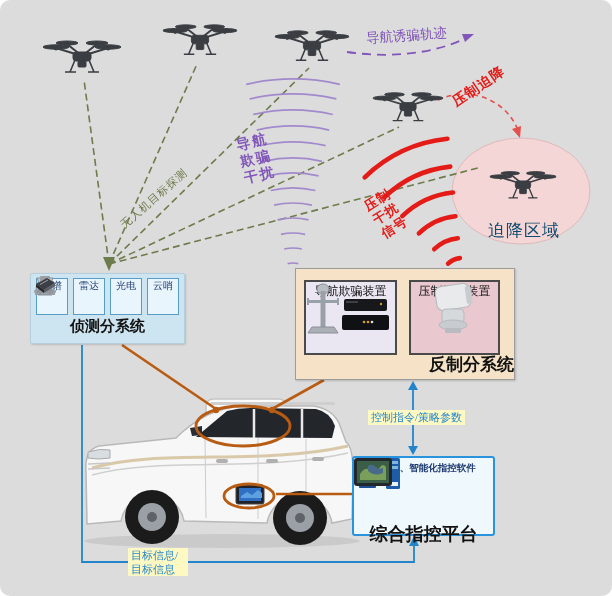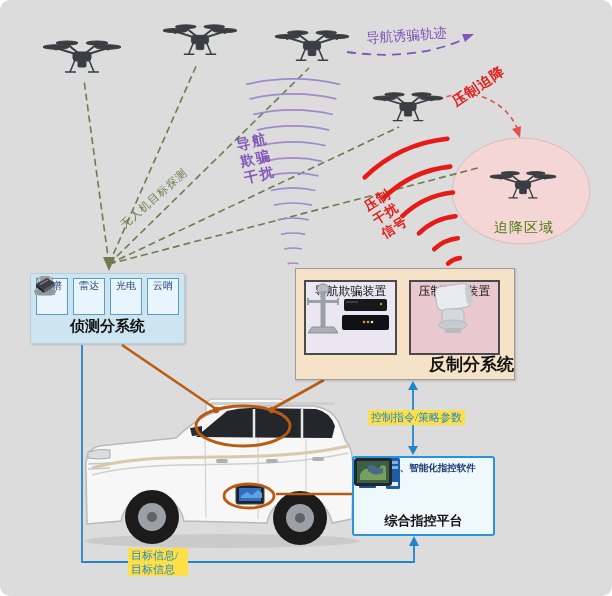--- a/index.html
+++ b/index.html
@@ -42,34 +42,34 @@
   .device{position:absolute;top:11px;height:75px;border:2px solid var(--device-edge,#4a4a4a);
     box-sizing:border-box;text-align:center;}
   .device-nav{left:8px;width:93px;background:var(--device-nav-bg,#eae6f2);}
   .device-jam{left:113px;width:91px;background:var(--device-jam-bg,#e9c9cf);}
   .d-label{font-size:12px;color:#111;margin-top:1px;}
   .counter-box .box-title{position:absolute;left:0;right:0;bottom:3px;font-size:17px;text-align:right;}
   .platform-box{left:352px;top:456px;width:143px;height:80px;background:var(--platform-bg,#eff8fd);
     border:2px solid var(--platform-edge,#2a93dd);border-radius:3px;}
   .soft-label{font-size:9.5px;font-weight:bold;color:var(--navy,#1d3a70);text-align:center;margin-top:4px;}
   .pc-row{display:flex;align-items:center;justify-content:center;gap:5px;height:36px;margin-top:1px;}
-  .platform-box .box-title{font-size:13px;margin-top:0;}
+  .platform-box .box-title{font-size:18px;margin-top:10px;}
   
   .ann{position:absolute;white-space:nowrap;}
   .ann-purple{color:var(--purple,#8156b8);}
   .ann-red{color:var(--red,#e41b17);font-weight:bold;}
   .ann-olive{color:var(--olive,#6e7b4b);}
-  .ann-blue{color:var(--blue,#2285cc);background:#fde047;padding:0 3px;}
+  .ann-blue{color:var(--blue,#2285cc);background:#fef9c3;padding:0 3px;}
   .nav-decoy{left:366px;top:27px;font-size:13.5px;transform:rotate(-4deg);}
   .sup-land{left:449px;top:96px;font-size:14px;transform:rotate(-34deg);transform-origin:left top;letter-spacing:1px;}
   .nav-decept{left:240px;top:133px;font-size:14px;font-weight:bold;line-height:17px;
     transform:rotate(-13deg);letter-spacing:2px;text-align:center;}
   .uav-det{left:112px;top:191px;font-size:11px;transform:rotate(-41deg);letter-spacing:1px;}
   .sup-sig{left:372px;top:190px;font-size:13px;line-height:16px;transform:rotate(-32deg);text-align:center;letter-spacing:1px;}
-  .land-area{left:484px;top:219px;width:80px;text-align:center;font-size:14px;color:#4d7c0f;letter-spacing:1px;}
+  .land-area{left:484px;top:219px;width:80px;text-align:center;font-size:17px;color:#0c4a6e;letter-spacing:1px;}
   .ctrl-params{left:368px;top:410px;font-size:11px;}
   .target-info{left:128px;top:548px;font-size:11px;line-height:14px;white-space:normal;width:54px;}
 </style>
 </head>
 <body>
 
 <div class="stage">
 
   <svg width="612" height="596" viewBox="0 0 612 596">
     <defs>

